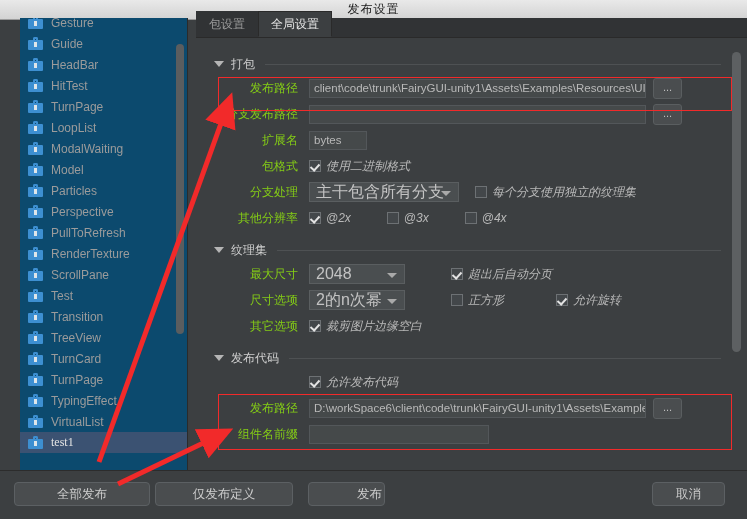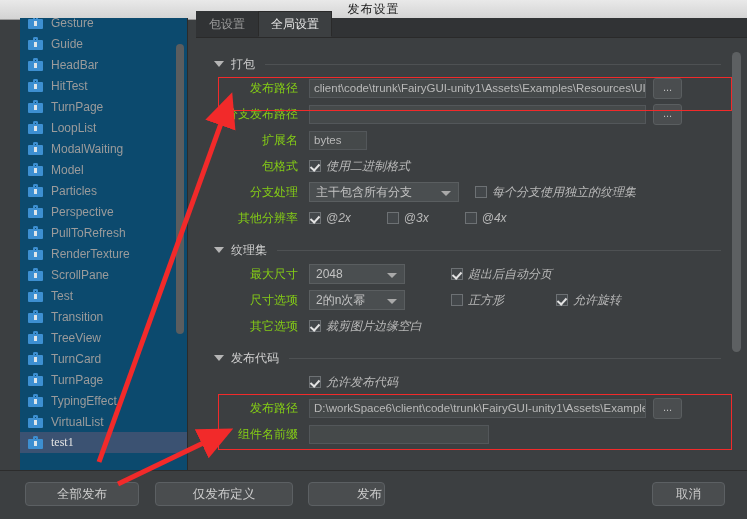--- a/index.html
+++ b/index.html
@@ -121,21 +121,21 @@
   .tf.code { width: 337px; }
   .tf.ghost { width: 180px; background: #45494a; }
   .browse {
     width: 29px; height: 21px; margin-left: 7px;
     background: #4a4d4f; border: 1px solid #5a5e60; border-radius: 3px;
     color: #bdbdbd; font-size: 11px; text-align: center; line-height: 17px;
     flex: 0 0 auto;
   }
   .combo {
     height: 20px; background: #4a4e50; border: 1px solid #5a5e60;
-    color: #c3c3c3; font-size: 12px; display: flex; align-items: center;
+    color: #c3c3c3; font-size: 16px; display: flex; align-items: center;
     padding: 0 4px 0 6px; position: relative; white-space: nowrap;
   }
   .combo.w1 { width: 96px; }
   .combo.w2 { width: 150px; }
   .combo .arrow {
     position: absolute; right: 7px; top: 8px;
     width: 0; height: 0;
     border-left: 5px solid transparent; border-right: 5px solid transparent;
     border-top: 5px solid #a9a9a9;
   }
@@ -167,21 +167,21 @@
   .bottombar {
     position: absolute; left: 0; top: 470px; width: 747px; height: 49px;
     background: #3c3f41; border-top: 1px solid #2c2c2c;
   }
   .btn {
     position: absolute; top: 11px; height: 24px;
     background: #4a4d4f; border: 1px solid #5c6063; border-radius: 4px;
     color: #cdcdcd; font-size: 12.5px;
     display: flex; align-items: center; justify-content: center;
   }
-  .btn.b1 { left: 25px; width: 114px; }
+  .btn.b1 { left: 14px; width: 136px; }
   .btn.b2 { left: 155px; width: 138px; }
   .btn.b3 { left: 308px; width: 77px; padding-left: 46px; }
   .btn.b4 { left: 652px; width: 73px; }
 
   
   .anno-box {
     position: absolute; border: 1.5px solid #f22a2a; pointer-events: none;
   }
   .anno-box.one { left: 218px; top: 77px; width: 514px; height: 34px; }
   .anno-box.two { left: 218px; top: 394px; width: 514px; height: 56px; }

